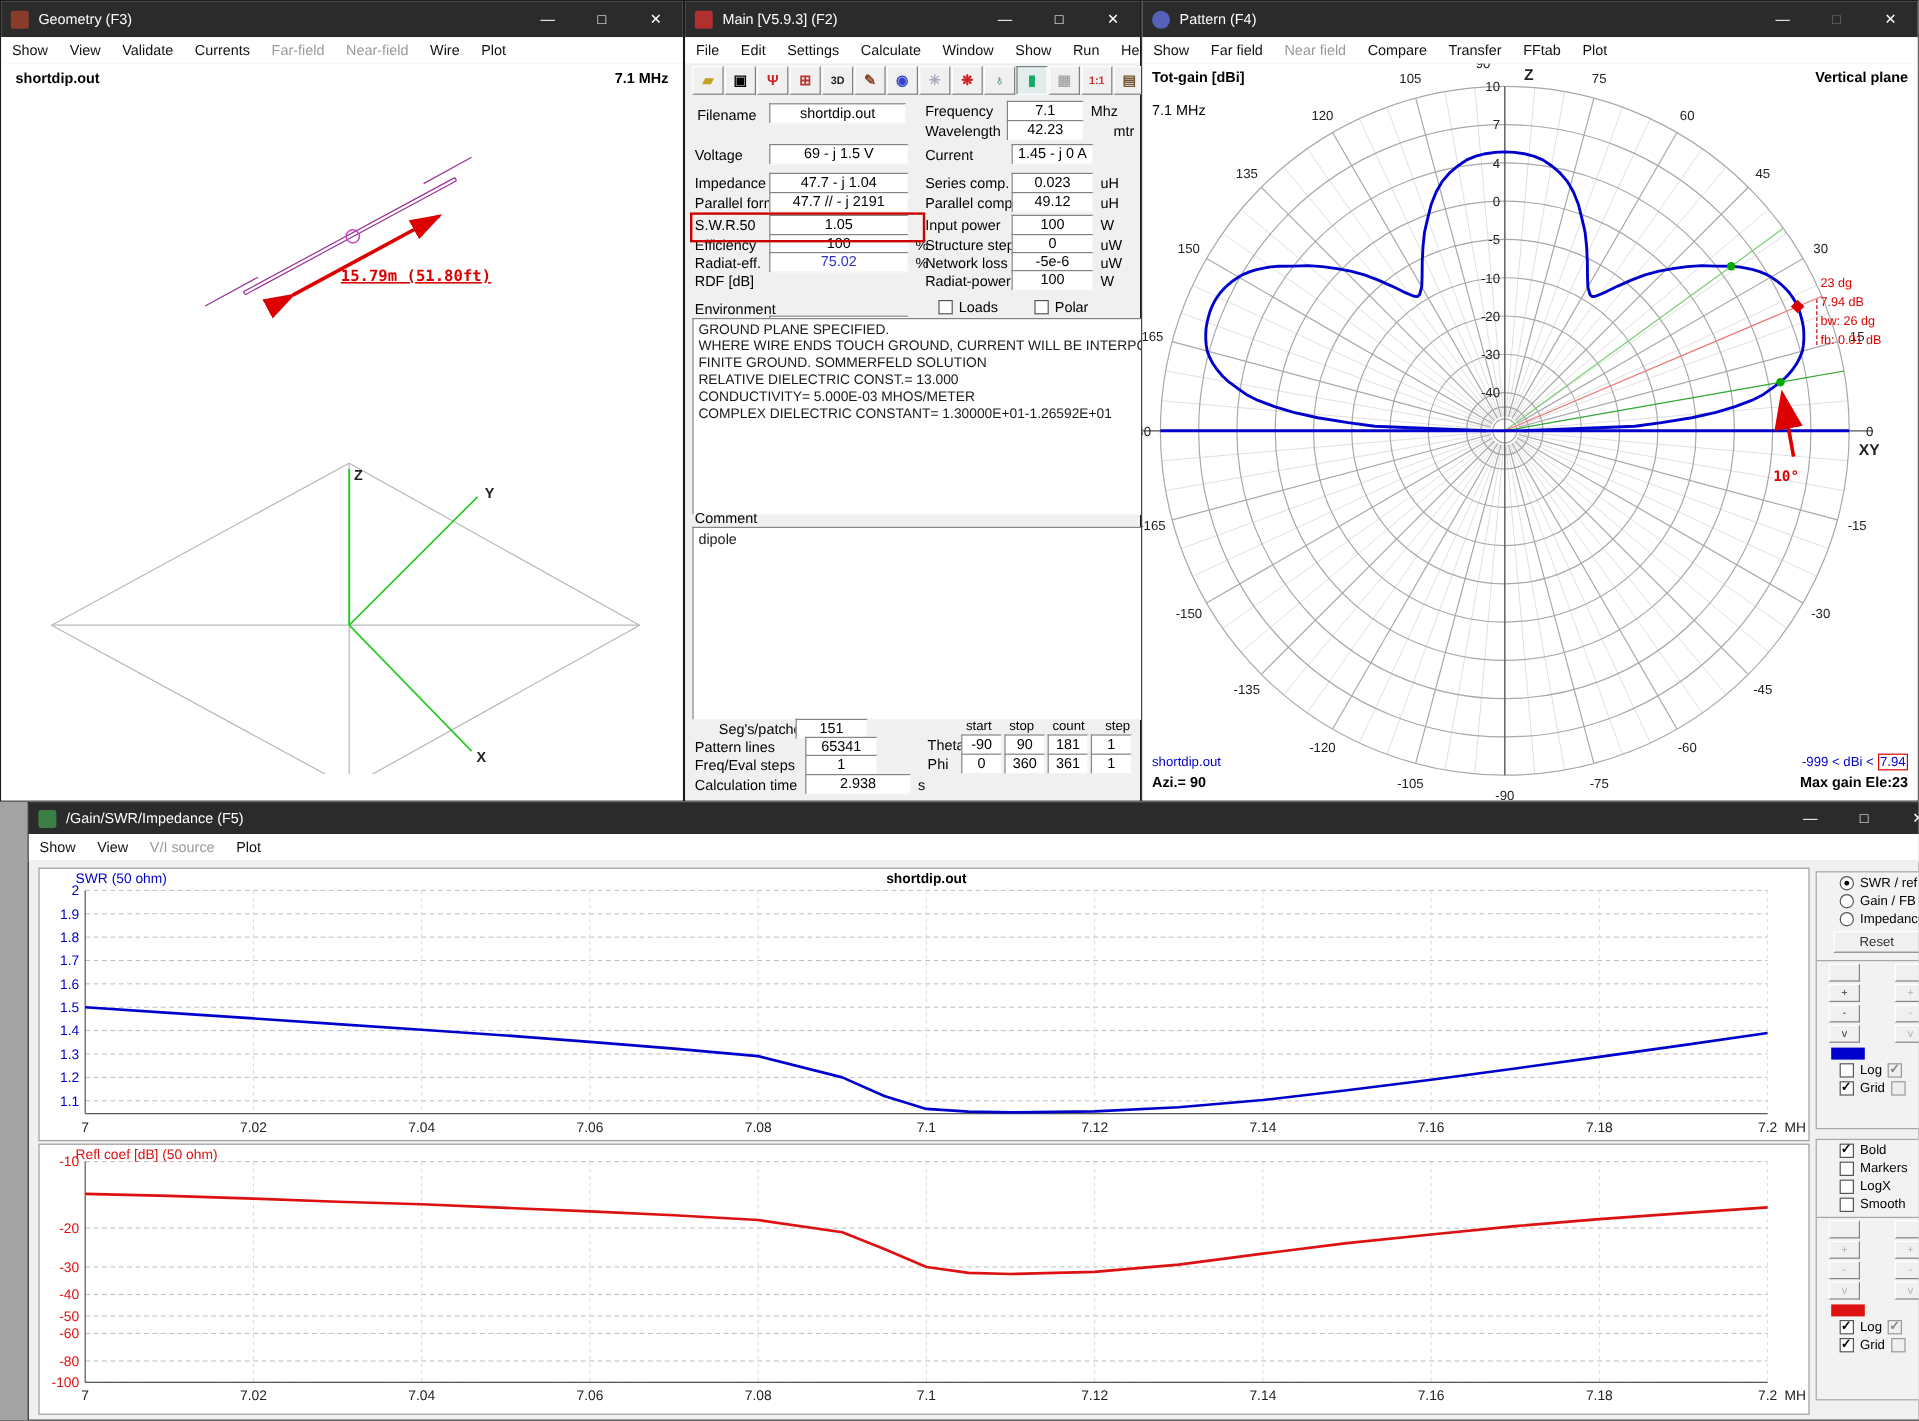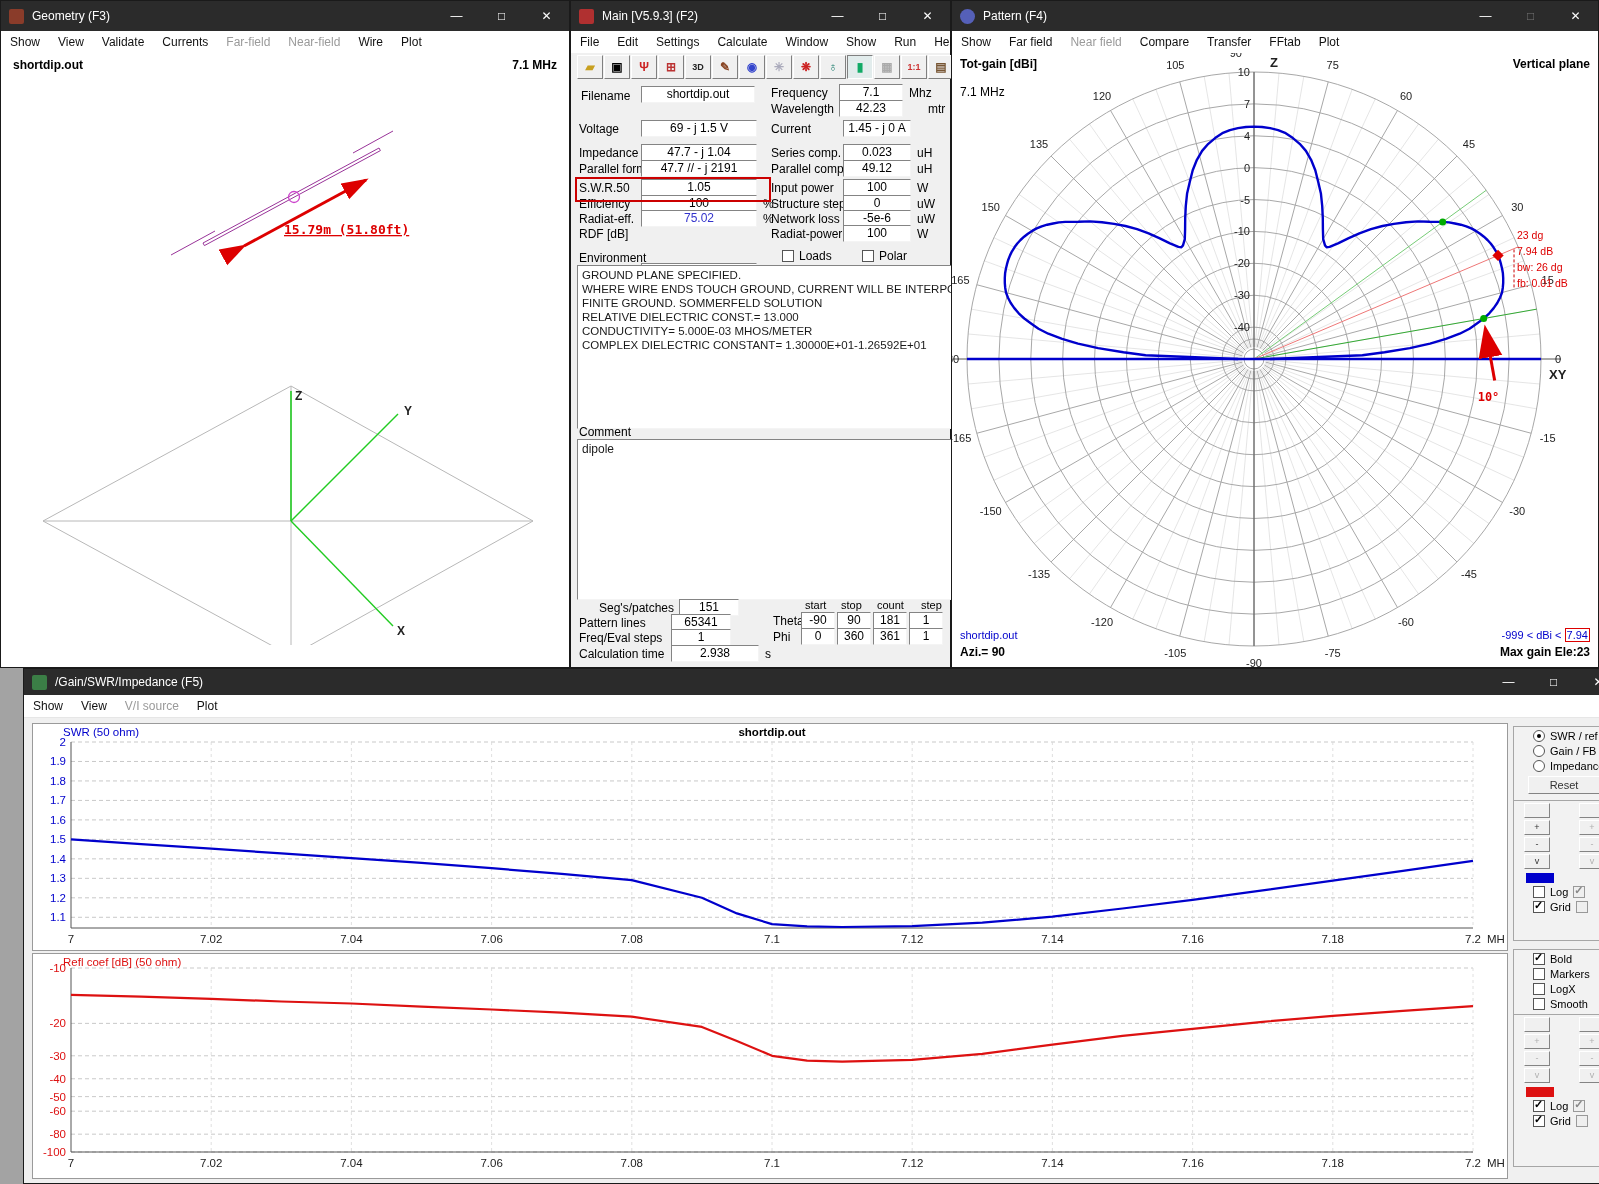--- a/index.html
+++ b/index.html
@@ -208,21 +208,21 @@
           <div>COMPLEX DIELECTRIC CONSTANT= 1.30000E+01-1.26592E+01</div>
         </div>
 
       <div class="flabel" style="left:8px;top:372px;">Comment</div>
       <div class="envbox sunken" style="left:6px;top:386px;width:368px;height:155px;font-size:12px;">
         <div>dipole</div>
       </div>
 
       <div id="calc-fields">
           <div class="flabel" style="left: 8px; top: 548px; margin-left: 20px;">Seg's/patches</div>
-          <div class="fbox" style="left: 108px; top: 546px; width: 58px;">151</div>
+          <div class="fbox" style="left: 92px; top: 546px; width: 58px;">151</div>
           <div class="flabel" style="left: 8px; top: 563px;">Pattern lines</div>
           <div class="fbox" style="left: 100px; top: 561px; width: 58px;">65341</div>
           <div class="flabel" style="left: 8px; top: 578px;">Freq/Eval steps</div>
           <div class="fbox" style="left: 100px; top: 576px; width: 58px;">1</div>
           <div class="flabel" style="left: 8px; top: 594px;">Calculation time</div>
           <div class="fbox" style="left: 100px; top: 592px; width: 86px;">2.938</div>
           <div class="funit" style="left: 194px; top: 594px;">s</div>
         </div>
       <div id="sweep-table">
           <div class="flabel" style="left: 234px; top: 546px; font-size: 11px;">start</div>

